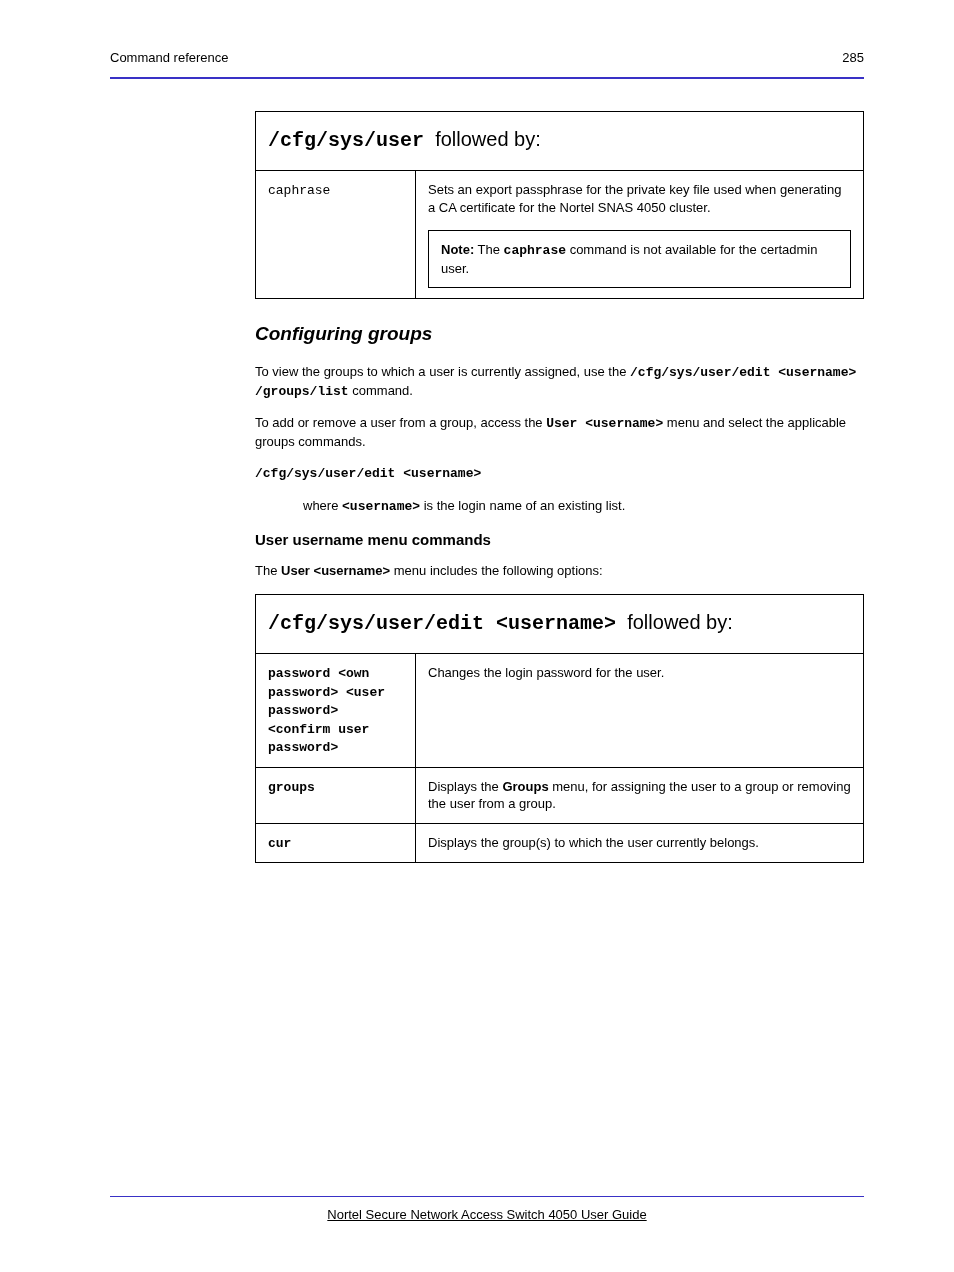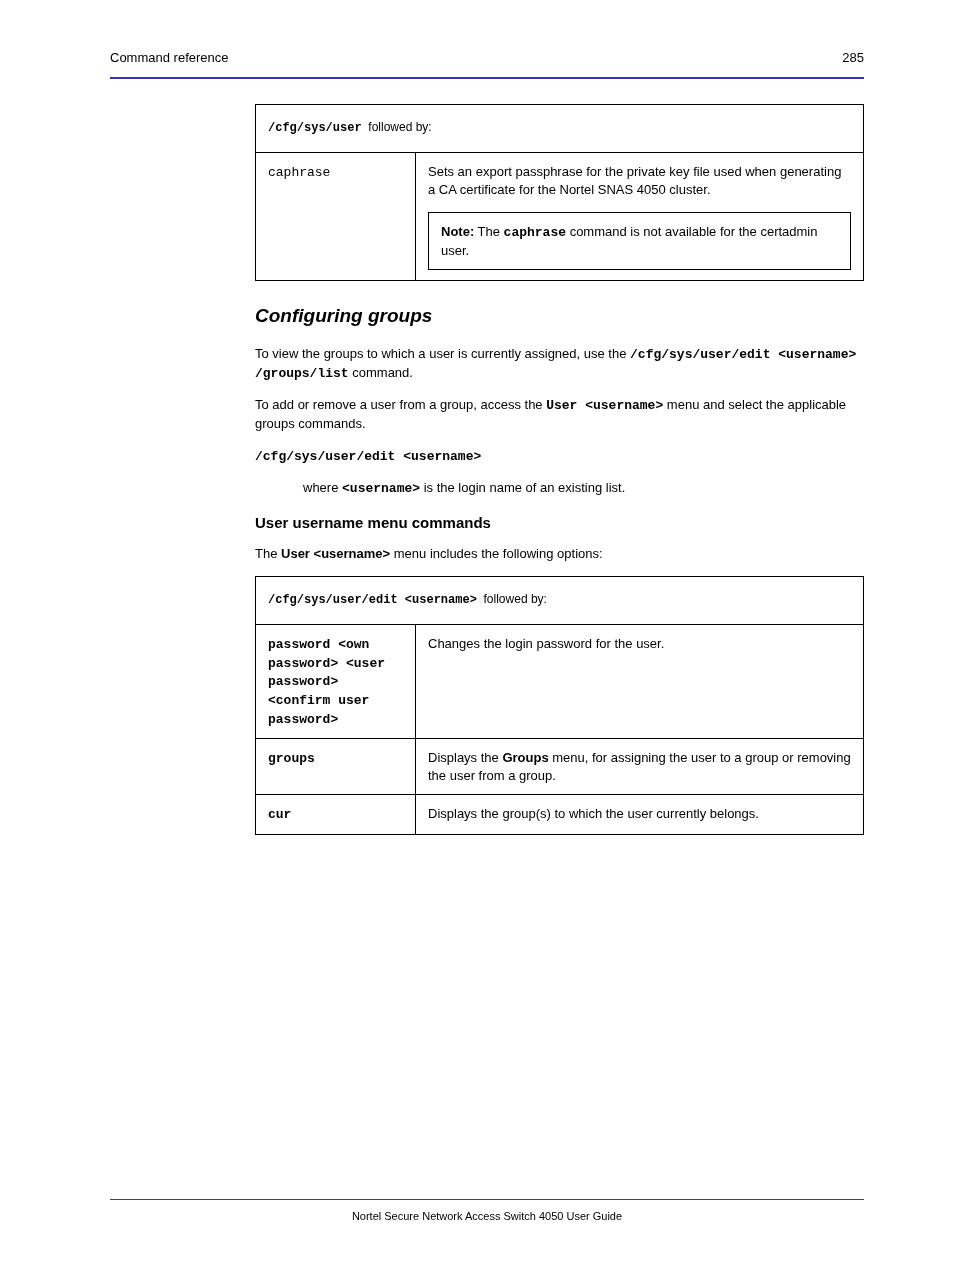--- a/index.html
+++ b/index.html
@@ -11,21 +11,21 @@
     width: 954px;
     height: 1272px;
     position: relative;
   }
   .page {
     padding: 50px 90px 50px 110px;
   }
   .header {
     border-bottom: 2px solid #3931c6;
     padding: 0 0 12px 0;
-    margin-bottom: 25px;
+    margin-bottom: 32px;
     display: flex;
     justify-content: space-between;
     align-items: baseline;
   }
   .mono { font-family: "Courier New", Courier, monospace; font-weight: bold; }
   .mono-nb { font-family: "Courier New", Courier, monospace; font-weight: normal; }
   .content { margin-left: 145px; }
   .para { margin: 0 0 14px 0; line-height: 1.35; }
   .table {
     border-collapse: collapse;
@@ -34,21 +34,21 @@
   }
   .table td, .table th {
     border: 1px solid #000;
     vertical-align: top;
     padding: 10px 12px;
     line-height: 1.35;
     font-size: 13px;
     text-align: left;
   }
   .table th.title {
-    font-size: 12px;
+    font-size: 20px;
     font-weight: normal;
     padding: 14px 12px 16px 12px;
   }
   .col-cmd { width: 160px; }
   .note-box {
     border: 1px solid #000;
     padding: 10px 12px;
     margin-top: 4px;
     line-height: 1.35;
   }
@@ -65,22 +65,23 @@
   }
   .footer {
     position: absolute;
     bottom: 50px;
     left: 110px;
     right: 90px;
     border-top: 1.5px solid #3931c6;
     padding-top: 10px;
     display: flex;
     justify-content: space-between;
-    font-size: 11px;
+    font-size: 13px;
     color: #000;
+    text-decoration: underline;
   }
   .footer-left, .footer-center, .footer-right { white-space: nowrap; }
   .footer-center { text-align: center; flex: 1; }
 </style>
 </head>
 <body>
 
 <div class="page">
 
   <div class="header">

